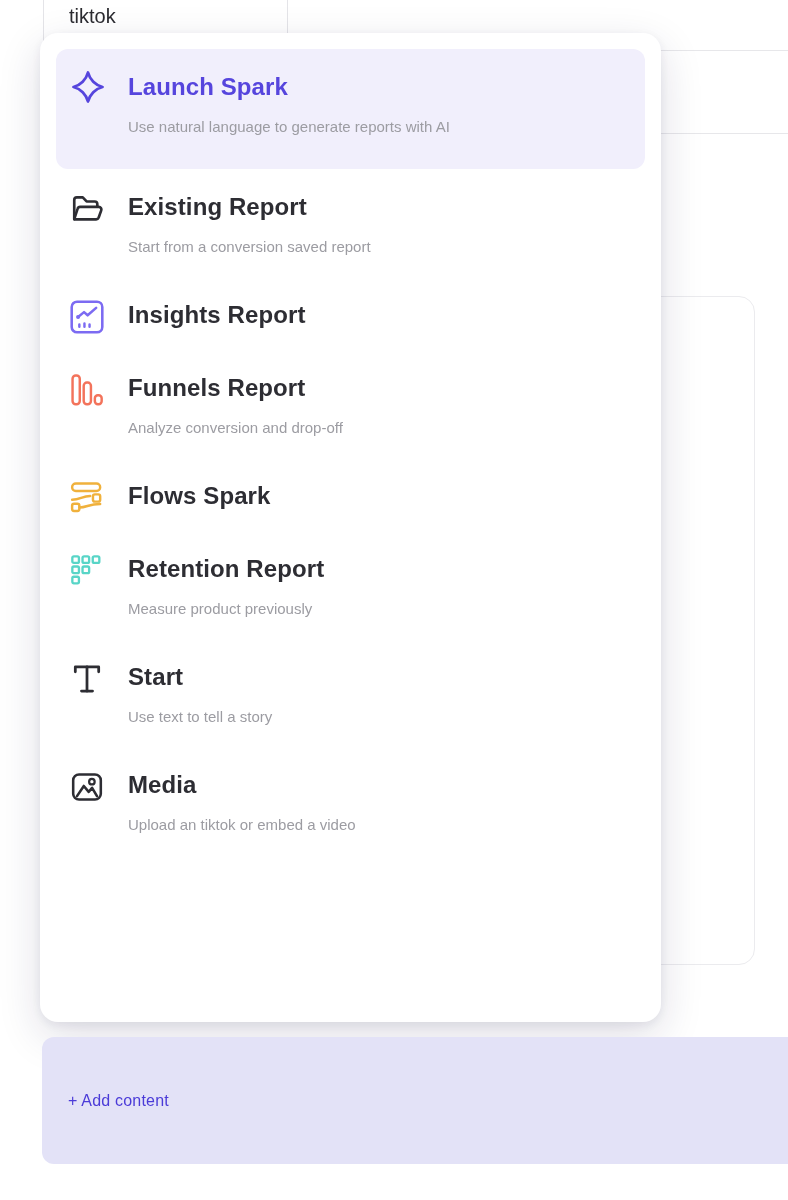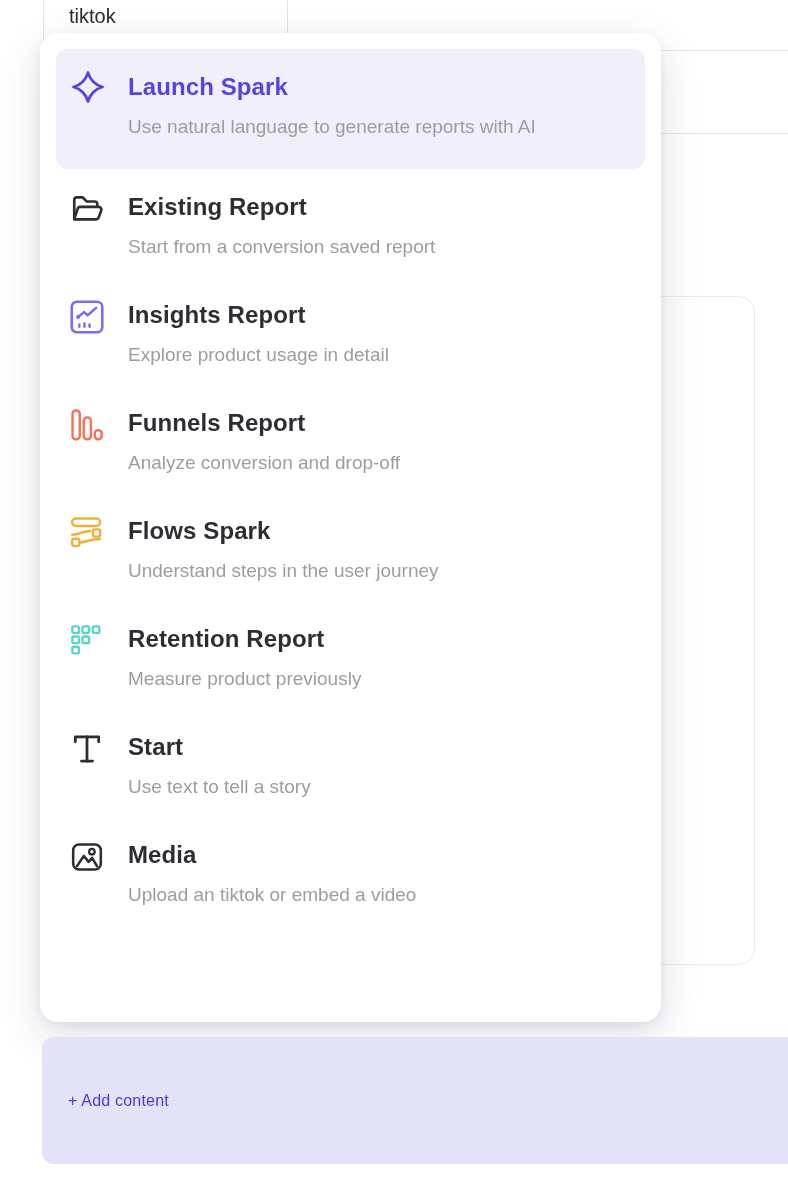--- a/index.html
+++ b/index.html
@@ -35,21 +35,21 @@
   .menu-item.highlighted { background:#f1effc; padding-bottom:28px; }
   .mi-icon { flex:0 0 36px; width:36px; display:flex; justify-content:flex-start; }
   .mi-icon svg { display:block; }
   .mi-text { flex:1 1 auto; }
   .mi-title {
     font-size:24px; line-height:30px; font-weight:600; color:#2d2d33;
     letter-spacing:0.1px;
   }
   .menu-item.highlighted .mi-title { color:#5645dd; }
   .mi-desc {
-    margin-top:11px; font-size:19px; line-height:28px; font-weight:400;
+    margin-top:11px; font-size:15px; line-height:28px; font-weight:400;
     color:#9c9ca2;
   }
   .menu-item.highlighted .mi-desc { max-width:480px; }
   
   .add-content-bar {
     position:absolute; left:42px; top:1037px; width:766px; height:127px;
     background:#e3e2f7; border-radius:12px;
     display:flex; align-items:center; padding-left:26px; cursor:pointer;
   }
   .add-content-label { font-size:16px; color:#4b3bd8; letter-spacing:0.2px; }
@@ -95,21 +95,20 @@
     <span class="mi-icon">
       <svg width="34" height="34" viewBox="0 0 32 32" fill="none">
         <rect x="1.6" y="1.6" width="28.8" height="28.8" rx="5" stroke="#7c6bf2" stroke-width="2.4"></rect>
         <circle cx="7.6" cy="16" r="1.9" fill="#7c6bf2"></circle>
         <path d="M7.6 16 L13.2 11.4 L16.6 14.4 L24.6 7.4" stroke="#7c6bf2" stroke-width="2.4" stroke-linecap="round" stroke-linejoin="round"></path>
         <path d="M8.8 23 V25.2 M13.6 22.2 V25.2 M18.4 23 V25.2" stroke="#7c6bf2" stroke-width="2.3" stroke-linecap="round"></path>
       </svg>
     </span>
     <span class="mi-text">
       <div class="mi-title">Insights Report</div>
-      <div class="mi-desc">Explore product usage in detail</div>
     </span>
   </div>
 
   <div class="menu-item">
     <span class="mi-icon">
       <svg width="34" height="34" viewBox="0 0 32 32" fill="none">
         <rect x="2.4" y="2.4" width="6.8" height="27" rx="3" stroke="#f3735b" stroke-width="2.3"></rect>
         <rect x="12.9" y="9" width="6.8" height="20.4" rx="3" stroke="#f3735b" stroke-width="2.3"></rect>
         <rect x="23.4" y="21" width="6.4" height="8.4" rx="2.8" stroke="#f3735b" stroke-width="2.3"></rect>
       </svg>
@@ -125,21 +124,20 @@
       <svg width="34" height="34" viewBox="0 0 32 32" fill="none">
         <rect x="2" y="2.4" width="26.4" height="7" rx="3.5" stroke="#f0b13c" stroke-width="2.3"></rect>
         <rect x="2" y="21.4" width="6.8" height="6.8" rx="1.8" stroke="#f0b13c" stroke-width="2.3"></rect>
         <rect x="21.6" y="12.6" width="6.8" height="6.8" rx="1.8" stroke="#f0b13c" stroke-width="2.3"></rect>
         <path d="M2 17.6 C9.5 17.6 11.5 14.2 19 14.2" stroke="#f0b13c" stroke-width="2.3" stroke-linecap="round"></path>
         <path d="M8.8 25 C16 25 17.5 21.6 28.4 21.6" stroke="#f0b13c" stroke-width="2.3" stroke-linecap="round"></path>
       </svg>
     </span>
     <span class="mi-text">
       <div class="mi-title">Flows Spark</div>
-      <div class="mi-desc">Understand steps in the user journey</div>
     </span>
   </div>
 
   <div class="menu-item">
     <span class="mi-icon">
       <svg width="34" height="34" viewBox="0 0 32 32" fill="none">
         <rect x="2.2" y="2.2" width="6.2" height="6.2" rx="1.4" stroke="#58d5c7" stroke-width="2.2"></rect>
         <rect x="11.8" y="2.2" width="6.2" height="6.2" rx="1.4" stroke="#58d5c7" stroke-width="2.2"></rect>
         <rect x="21.4" y="2.2" width="6.2" height="6.2" rx="1.4" stroke="#58d5c7" stroke-width="2.2"></rect>
         <rect x="2.2" y="11.8" width="6.2" height="6.2" rx="1.4" stroke="#58d5c7" stroke-width="2.2"></rect>

